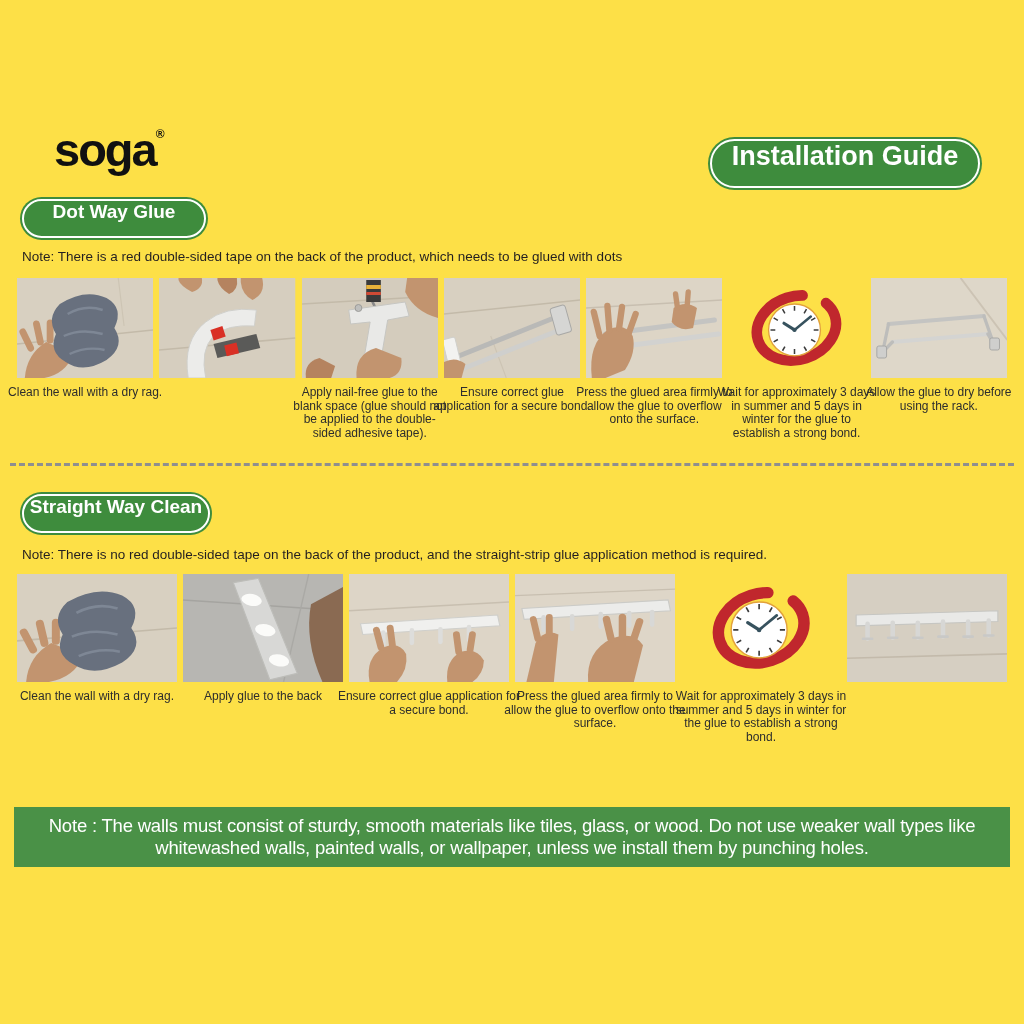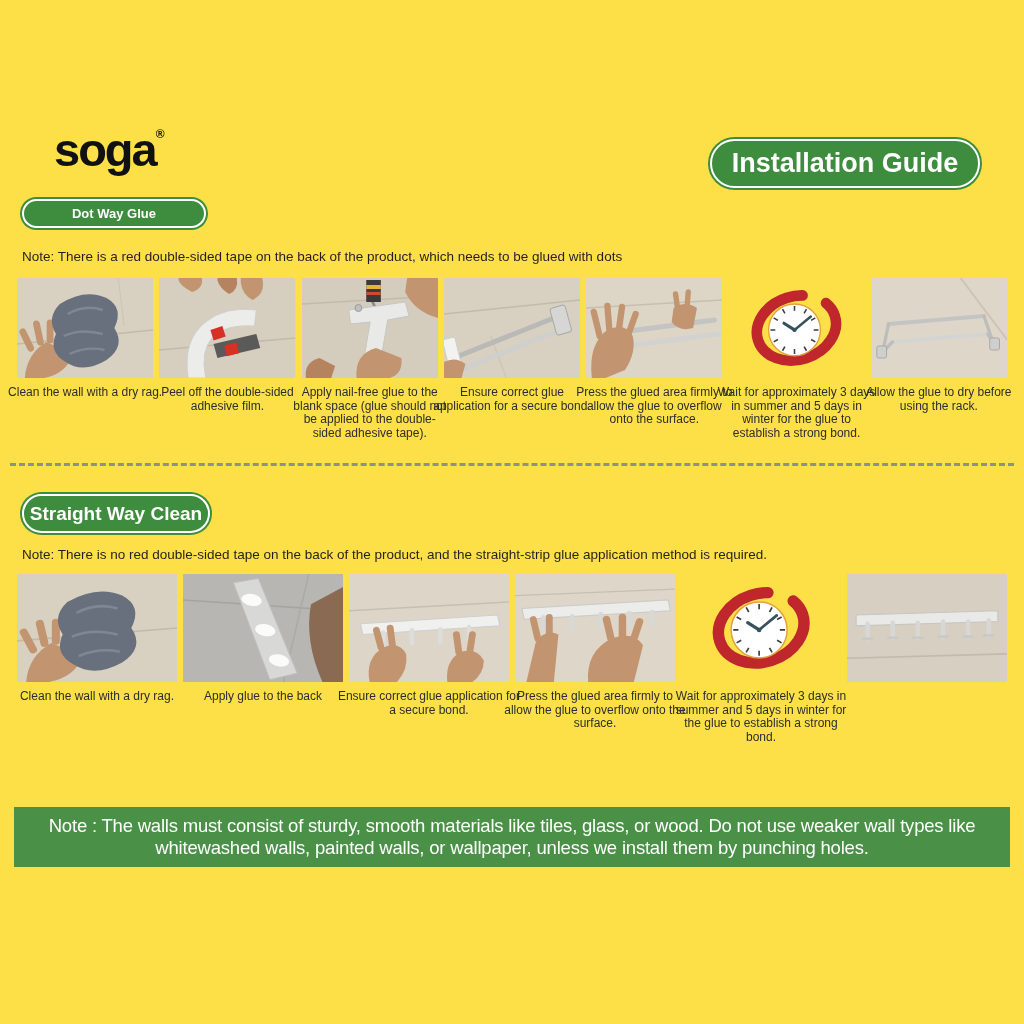--- a/index.html
+++ b/index.html
@@ -7,23 +7,23 @@
         font-family:"Liberation Sans",sans-serif;overflow:hidden;}
 
   
   .logo{position:absolute;left:54px;top:126px;font-weight:bold;font-size:47px;
         letter-spacing:-2px;color:#111;line-height:1;}
   .logo sup{font-size:12px;letter-spacing:0;vertical-align:28px;}
 
   
   .pill{position:absolute;background:#3e8c3d;border:2px solid #fff;
         box-shadow:0 0 0 2px #3e8c3d;border-radius:999px;color:#fff;font-weight:bold;
-        display:flex;align-items:center;justify-content:center;box-sizing:border-box;}
+        display:flex;justify-content:center;box-sizing:border-box;}
   #install-pill{right:44px;top:139px;width:270px;height:49px;font-size:27px;}
-  #dot-pill{left:22px;top:199px;width:184px;height:29px;font-size:13px;}
+  #dot-pill{left:22px;top:199px;width:184px;height:39px;font-size:19px;}
   #straight-pill{left:22px;top:494px;width:188px;height:39px;font-size:19px;}
 
   .note{position:absolute;left:22px;font-size:13.5px;color:#231f20;}
   #note1{top:249px;}
   #note2{top:547px;text-align:center;}
 
   .steps{position:absolute;left:14px;right:14px;display:flex;}
   #steps1{top:278px;}
   #steps2{top:574px;}
   .step{flex:1;margin:0 3px;text-align:center;}
@@ -79,21 +79,20 @@
         <rect width="140" height="100" fill="#d6cebf"></rect>
         <path d="M0 72 L140 60" stroke="#c3baa9" stroke-width="1.6" fill="none"></path>
         <path d="M56 66 L100 56 L104 70 L60 80 Z" fill="#5a5a58"></path>
         <path d="M30 100 Q24 62 48 44 Q68 28 100 32 L98 48 Q70 46 56 58 Q42 72 48 100 Z" fill="#ececea" stroke="#cfcfcb" stroke-width="1"></path>
         <rect x="54" y="50" width="13" height="11" fill="#d93025" transform="rotate(-18 60 55)"></rect>
         <rect x="68" y="66" width="13" height="11" fill="#d93025" transform="rotate(-14 74 71)"></rect>
         <path d="M84 0 L106 0 Q110 16 96 22 Q85 16 84 4 Z" fill="#c2946f"></path>
         <path d="M60 0 L80 0 Q82 12 72 16 Q62 10 60 2 Z" fill="#b5835f"></path>
         <path d="M20 0 L44 0 Q46 10 34 14 Q22 8 20 2 Z" fill="#c2946f"></path>
       </svg>
-      <div class="caption">Peel off the double-sided adhesive film.</div>
     </div>
 
     <div class="step">
       <svg class="photo" viewBox="0 0 140 100" preserveAspectRatio="none">
         <rect width="140" height="100" fill="#d4ccbd"></rect>
         <path d="M0 26 L140 18" stroke="#c3baa9" stroke-width="1.6" fill="none"></path>
         <path d="M108 0 L140 0 L140 40 Q116 34 106 14 Z" fill="#c2946f"></path>
         <rect x="66" y="2" width="15" height="22" fill="#3a3a3a"></rect>
         <rect x="66" y="7" width="15" height="4" fill="#e8b23a"></rect>
         <rect x="66" y="14" width="15" height="3" fill="#cf4a35"></rect>

